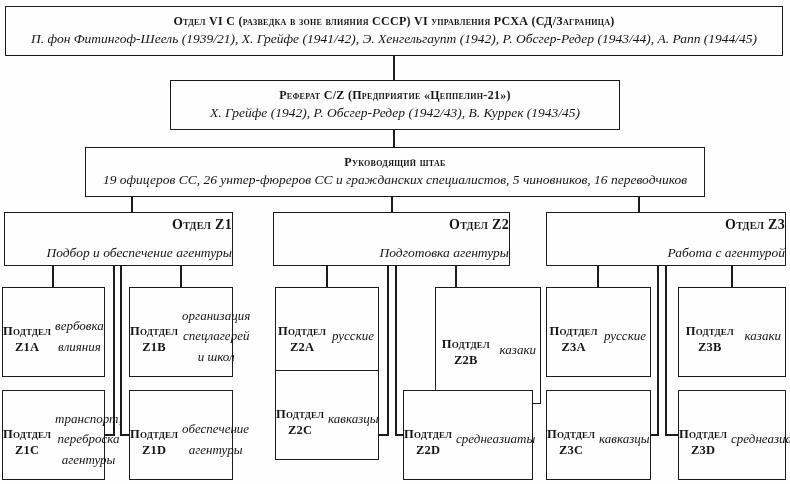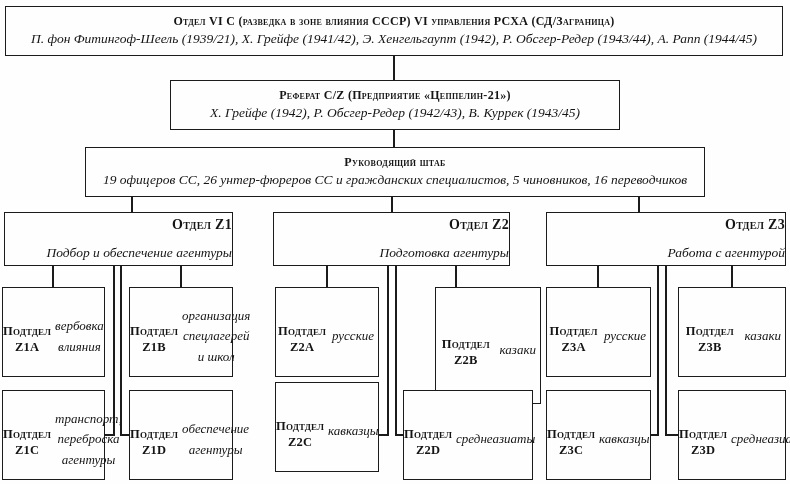--- a/index.html
+++ b/index.html
@@ -108,21 +108,21 @@
   </div>
 
   <div class="box sub" style="left:275px; top:287px; width:104px; height:90px;">
     <div class="bt">Подтдел Z2A</div>
     <div class="sub-body">русские</div>
   </div>
   <div class="box sub" style="left:397px; top:287px; width:106px; height:117px;margin-left:38px;">
     <div class="bt">Подтдел Z2B</div>
     <div class="sub-body">казаки</div>
   </div>
-  <div class="box sub" style="left:275px; top:382px; width:104px; height:90px;">
+  <div class="box sub" style="left:275px; top:370px; width:104px; height:90px;">
     <div class="bt">Подтдел Z2C</div>
     <div class="sub-body">кавказцы</div>
   </div>
   <div class="box sub" style="left:403px; top:390px; width:130px; height:90px;">
     <div class="bt">Подтдел Z2D</div>
     <div class="sub-body">среднеазиаты</div>
   </div>
 
   <div class="box sub" style="left:546px; top:287px; width:105px; height:90px;">
     <div class="bt">Подтдел Z3A</div>

